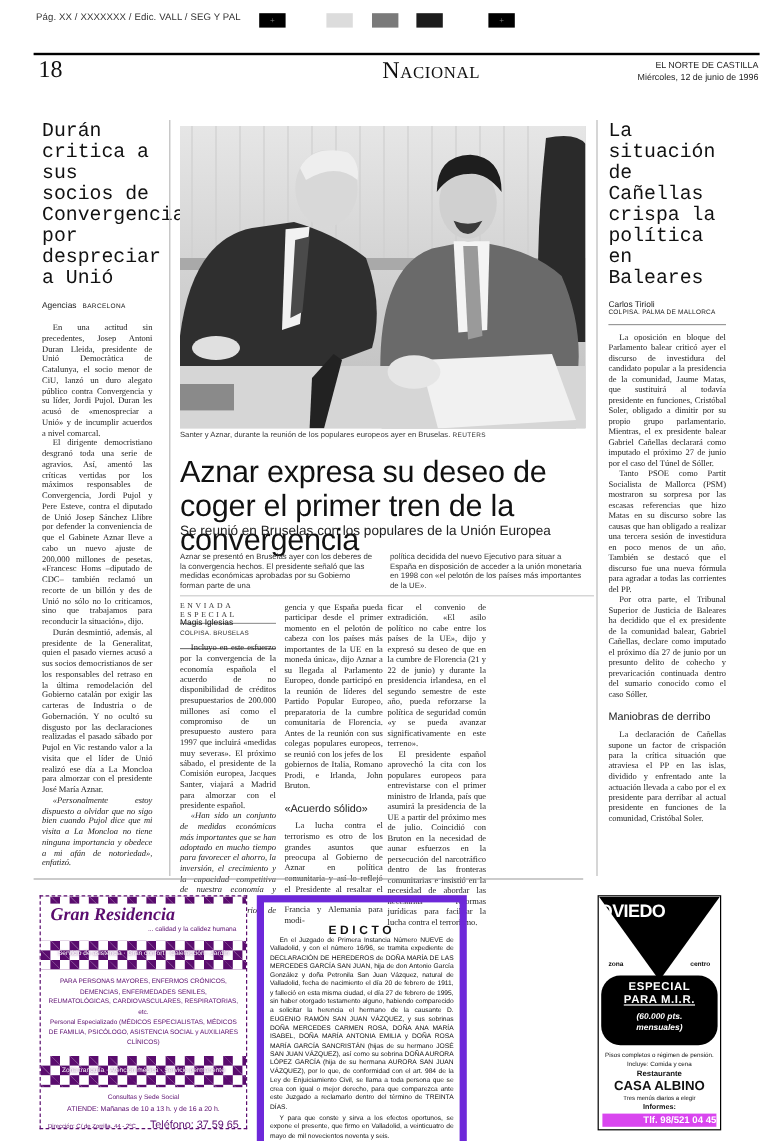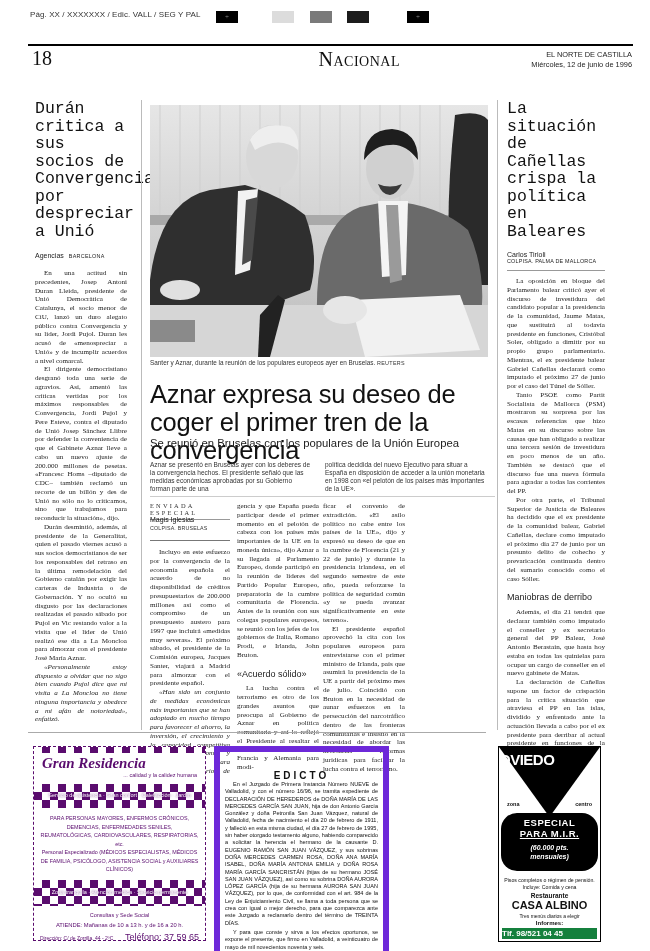--- a/index.html
+++ b/index.html
@@ -145,21 +145,21 @@
 <div class="abs lede" style="left:325px">política decidida del nuevo Ejecutivo para situar a España en disposición de acceder a la unión monetaria en 1998 con «el pelotón de los países más importantes de la UE».</div>
 <div class="abs hrule" style="left:150px;top:496px;width:345px;background:#ccc"></div>
 
 <div class="abs enviada">ENVIADA ESPECIAL</div>
 <div class="abs byline2">
   <span>Magis Iglesias</span>
   <small>COLPISA. BRUSELAS</small>
 </div>
 <div class="abs hrule" style="left:150px;top:540px;width:80px;background:#777"></div>
 
-<div class="abs body-text" style="left:150px;top:548px;width:80px">
+<div class="abs body-text" style="left:150px;top:536px;width:80px">
   <p>Incluyo en este esfuerzo por la convergencia de la economía española el acuerdo de no disponibilidad de créditos presupuestarios de 200.000 millones así como el compromiso de un presupuesto austero para 1997 que incluirá «medidas muy severas». El próximo sábado, el presidente de la Comisión europea, Jacques Santer, viajará a Madrid para almorzar con el presidente español.</p>
   <p style="font-style:italic">«Han sido un conjunto de medidas económicas más importantes que se han adoptado en mucho tiempo para favorecer el ahorro, la inversión, el crecimiento y la capacidad competitiva de nuestra economía y están pensadas para cumplir los criterios de conver-</p>
 </div>
 <div class="abs body-text" style="left:237px;top:502px;width:82px">
   <p style="text-indent:0">gencia y que España pueda participar desde el primer momento en el pelotón de cabeza con los países más importantes de la UE en la moneda única», dijo Aznar a su llegada al Parlamento Europeo, donde participó en la reunión de líderes del Partido Popular Europeo, preparatoria de la cumbre comunitaria de Florencia. Antes de la reunión con sus colegas populares europeos, se reunió con los jefes de los gobiernos de Italia, Romano Prodi, e Irlanda, John Bruton.</p>
   <div class="subhead">«Acuerdo sólido»</div>
   <p>La lucha contra el terrorismo es otro de los grandes asuntos que preocupa al Gobierno de Aznar en política comunitaria y así lo reflejó el Presidente al resaltar el «acuerdo sólido» con Francia y Alemania para modi-</p>
 </div>
 <div class="abs body-text" style="left:323px;top:502px;width:82px">
   <p style="text-indent:0">ficar el convenio de extradición. «El asilo político no cabe entre los países de la UE», dijo y expresó su deseo de que en la cumbre de Florencia (21 y 22 de junio) y durante la presidencia irlandesa, en el segundo semestre de este año, pueda reforzarse la política de seguridad común «y se pueda avanzar significativamente en este terreno».</p>
@@ -171,21 +171,20 @@
   <h2 class="hl-side">La situación de Cañellas crispa la política en Baleares</h2>
   <div class="byline-r">
     <span>Carlos Tirioli</span>
     <small>COLPISA. PALMA DE MALLORCA</small>
   </div>
   <div class="body-text">
     <p>La oposición en bloque del Parlamento balear criticó ayer el discurso de investidura del candidato popular a la presidencia de la comunidad, Jaume Matas, que sustituirá al todavía presidente en funciones, Cristóbal Soler, obligado a dimitir por su propio grupo parlamentario. Mientras, el ex presidente balear Gabriel Cañellas declarará como imputado el próximo 27 de junio por el caso del Túnel de Sóller.</p>
     <p>Tanto PSOE como Partit Socialista de Mallorca (PSM) mostraron su sorpresa por las escasas referencias que hizo Matas en su discurso sobre las causas que han obligado a realizar una tercera sesión de investidura en poco menos de un año. También se destacó que el discurso fue una nueva fórmula para agradar a todas las corrientes del PP.</p>
     <p>Por otra parte, el Tribunal Superior de Justicia de Baleares ha decidido que el ex presidente de la comunidad balear, Gabriel Cañellas, declare como imputado el próximo día 27 de junio por un presunto delito de cohecho y prevaricación continuada dentro del sumario conocido como el caso Sóller.</p>
     <div class="subhead">Maniobras de derribo</div>
-    <p>Además, el día 21 tendrá que declarar también como imputado el conseller y ex secretario general del PP Balear, José Antonio Berastain, que hasta hoy estaba en todas las quinielas para ocupar un cargo de conseller en el nuevo gabinete de Matas.</p>
     <p>La declaración de Cañellas supone un factor de crispación para la crítica situación que atraviesa el PP en las islas, dividido y enfrentado ante la actuación llevada a cabo por el ex presidente para derribar al actual presidente en funciones de la comunidad, Cristóbal Soler.</p>
   </div>
 </div>
 
 <div class="abs hrule" style="left:28px;top:732px;width:458px;background:#aaa"></div>
 
 <div class="abs ad-purple">
   <div class="checker" style="height:6px"></div>
   <div style="font-family:'Liberation Serif',serif;font-weight:bold;font-style:italic;color:#5a0c6e;font-size:15px;padding:2px 8px 0">Gran Residencia</div>
   <div style="font-family:'Liberation Sans',sans-serif;color:#5a0c6e;font-size:5.5px;text-align:right;padding-right:8px">... calidad y la calidez humana</div>
@@ -225,14 +224,14 @@
   <div class="abs" style="left:0;top:70px;width:101px;text-align:center;color:#fff;font-weight:bold;font-size:9.5px;line-height:11px;letter-spacing:0.5px">
     <div>ESPECIAL</div>
     <div style="text-decoration:underline">PARA M.I.R.</div>
   </div>
   <div class="abs" style="left:14px;top:96px;width:73px;text-align:center;color:#fff;font-weight:bold;font-style:italic;font-size:7px;line-height:9px">(60.000 pts. mensuales)</div>
   <div class="abs" style="left:3px;top:130px;width:95px;text-align:center;font-size:5.2px;line-height:6.5px">Pisos completos o régimen de pensión. Incluye: Comida y cena</div>
   <div class="abs" style="left:0;top:145px;width:101px;text-align:center;font-size:6.5px;font-weight:bold">Restaurante</div>
   <div class="abs" style="left:0;top:152px;width:101px;text-align:center;font-size:11px;font-weight:bold">CASA ALBINO</div>
   <div class="abs" style="left:0;top:166px;width:101px;text-align:center;font-size:5px">Tres menús diarios a elegir</div>
   <div class="abs" style="left:0;top:173px;width:101px;text-align:center;font-size:6px;font-weight:bold">Informes:</div>
-  <div class="abs" style="left:3px;top:181px;width:95px;text-align:left;background:#15803d;color:#fff;font-size:8px;font-weight:bold;line-height:11px">Tlf. 98/521 04 45</div>
+  <div class="abs" style="left:3px;top:181px;width:95px;text-align:right;background:#d946ef;color:#fff;font-size:8px;font-weight:bold;line-height:11px">Tlf. 98/521 04 45</div>
 </div>
 
 </body></html>

